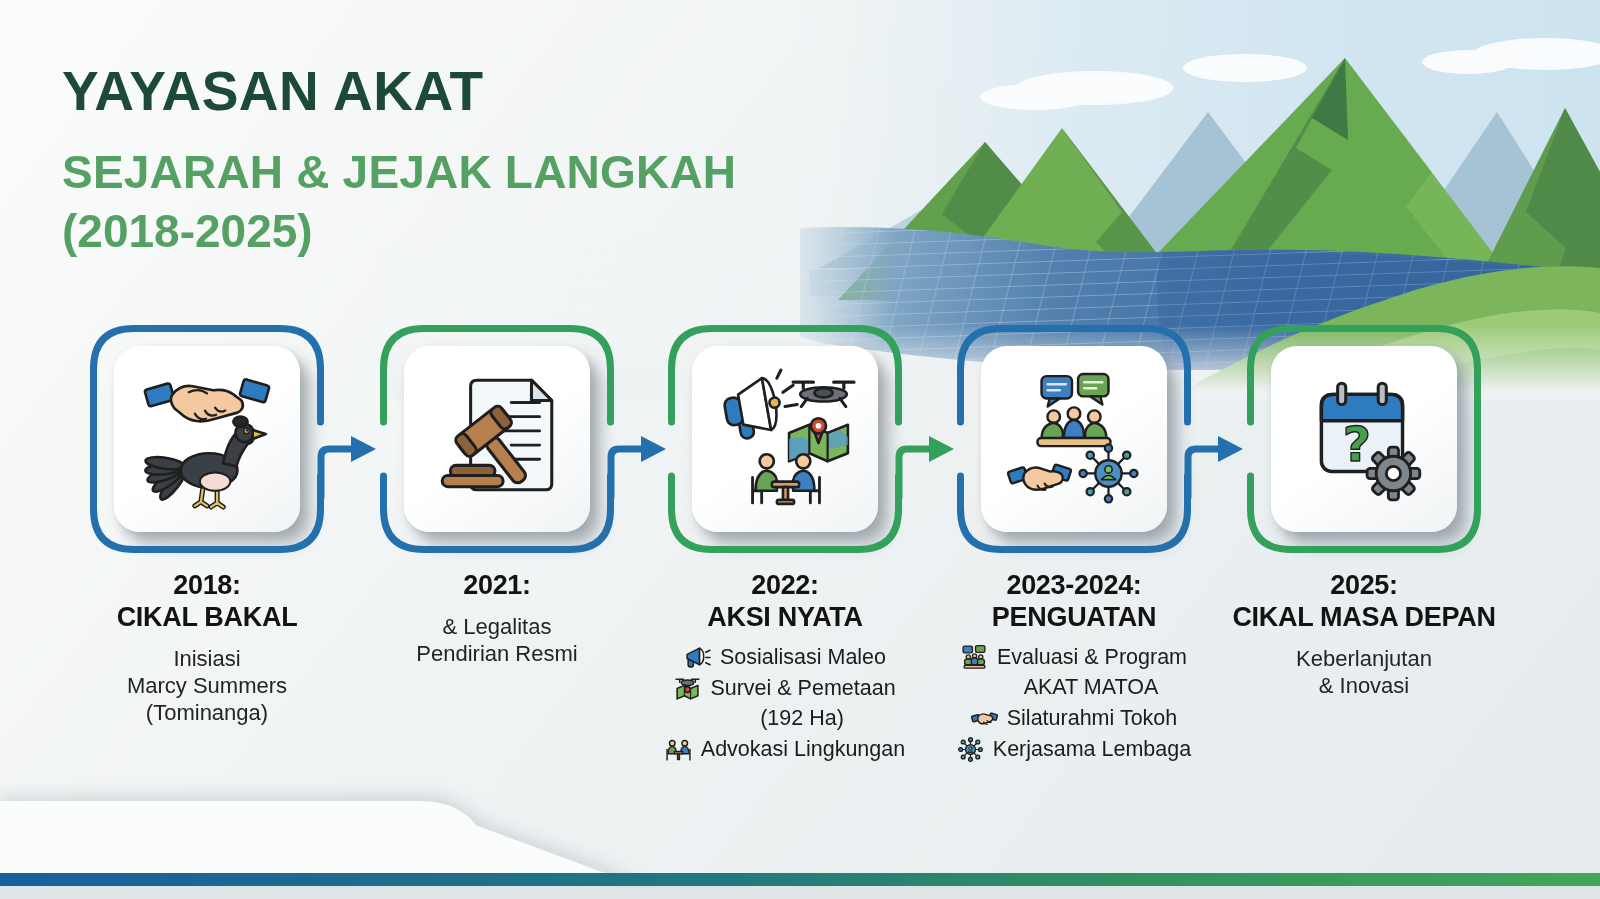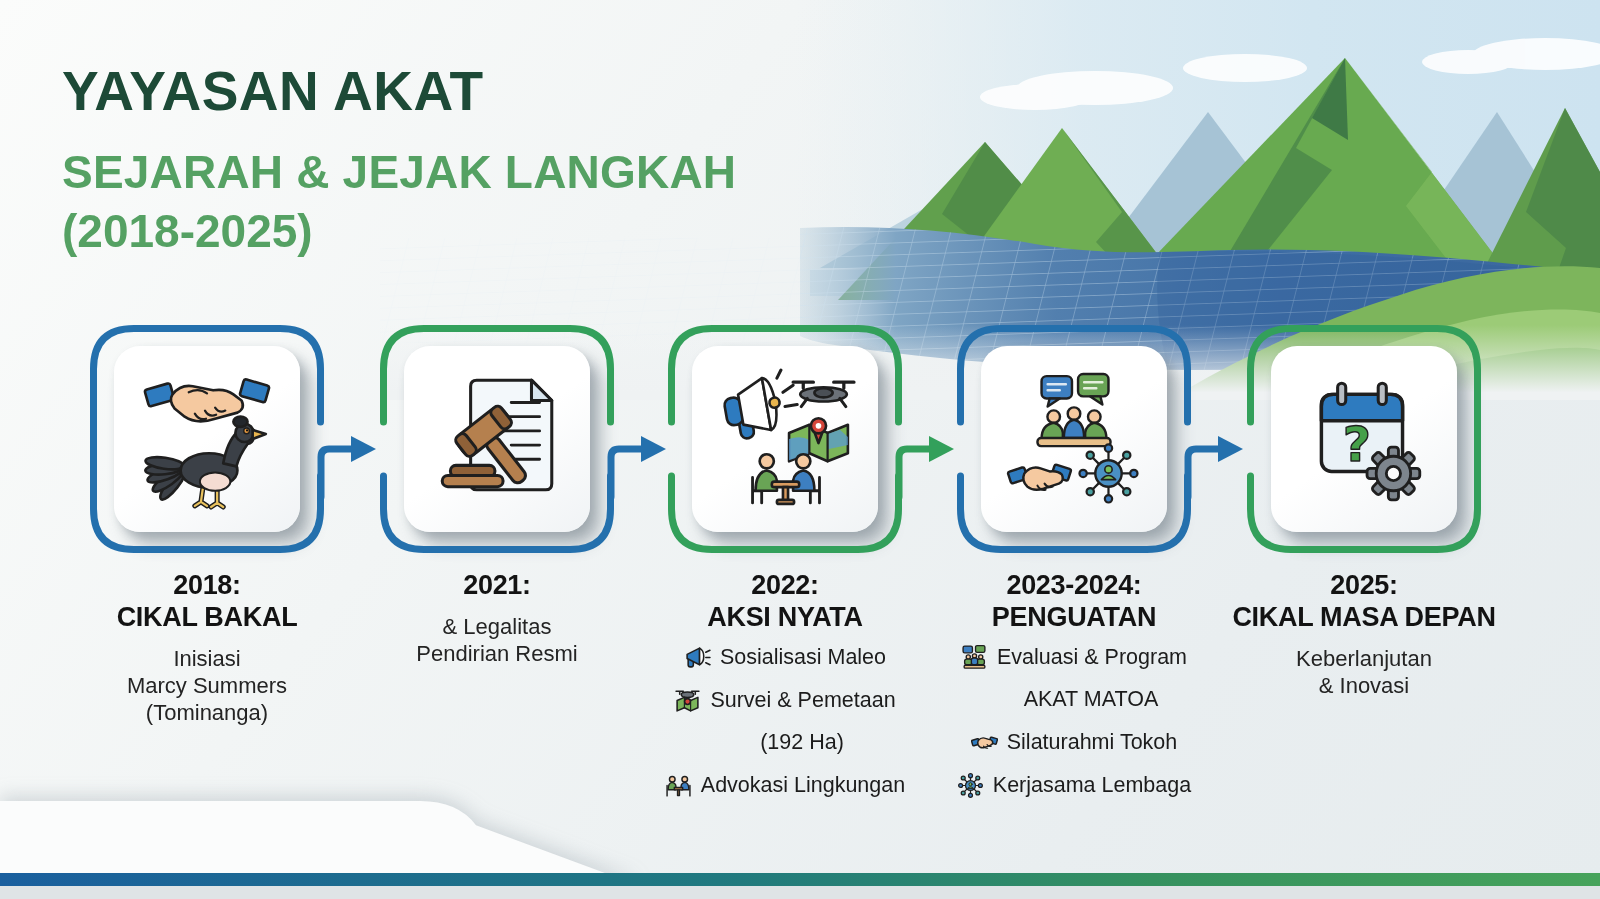--- a/index.html
+++ b/index.html
@@ -15,21 +15,21 @@
   .ring{position:absolute;inset:0;overflow:visible;}
   .tile{position:absolute;left:24px;top:21px;width:186px;height:186px;border-radius:26px;
     background:linear-gradient(145deg,#ffffff 50%,#f0f3f5 100%);
     box-shadow:11px 13px 16px rgba(96,108,120,.45),3px 4px 8px rgba(96,108,120,.2);
     display:flex;align-items:center;justify-content:center;}
   .tile svg{width:142px;height:142px;}
   .arrow{position:absolute;top:433px;width:66px;height:66px;overflow:visible;}
   .label{position:absolute;top:570px;width:360px;text-align:center;}
   .label .year,.label .head{font-size:27px;font-weight:700;line-height:1.18;color:#131313;letter-spacing:-.3px;}
   .label .desc{margin-top:11px;font-size:22px;font-weight:500;line-height:1.23;color:#242424;}
-  .bullets{margin-top:10px;display:flex;flex-direction:column;gap:16px;}
+  .bullets{margin-top:10px;display:flex;flex-direction:column;gap:4px;}
   .brow{display:flex;align-items:center;justify-content:center;gap:9px;
     font-size:21.5px;font-weight:500;color:#1c1c1c;line-height:1.25;}
   .bcont{font-size:21.5px;font-weight:500;color:#1c1c1c;line-height:1.2;transform:translateX(17px);}
   .mini{width:27px;height:27px;flex:0 0 auto;}
   .corner-tab{position:absolute;left:0;top:795px;width:660px;height:91px;
     filter:drop-shadow(0 -5px 9px rgba(120,132,142,.28));}
   .bottom-bar{position:absolute;left:0;bottom:0;width:1600px;height:13px;
     background:linear-gradient(90deg,#1a5f9e 0%,#20797f 45%,#35915f 72%,#47a35b 100%);}
 </style>
 </head>

